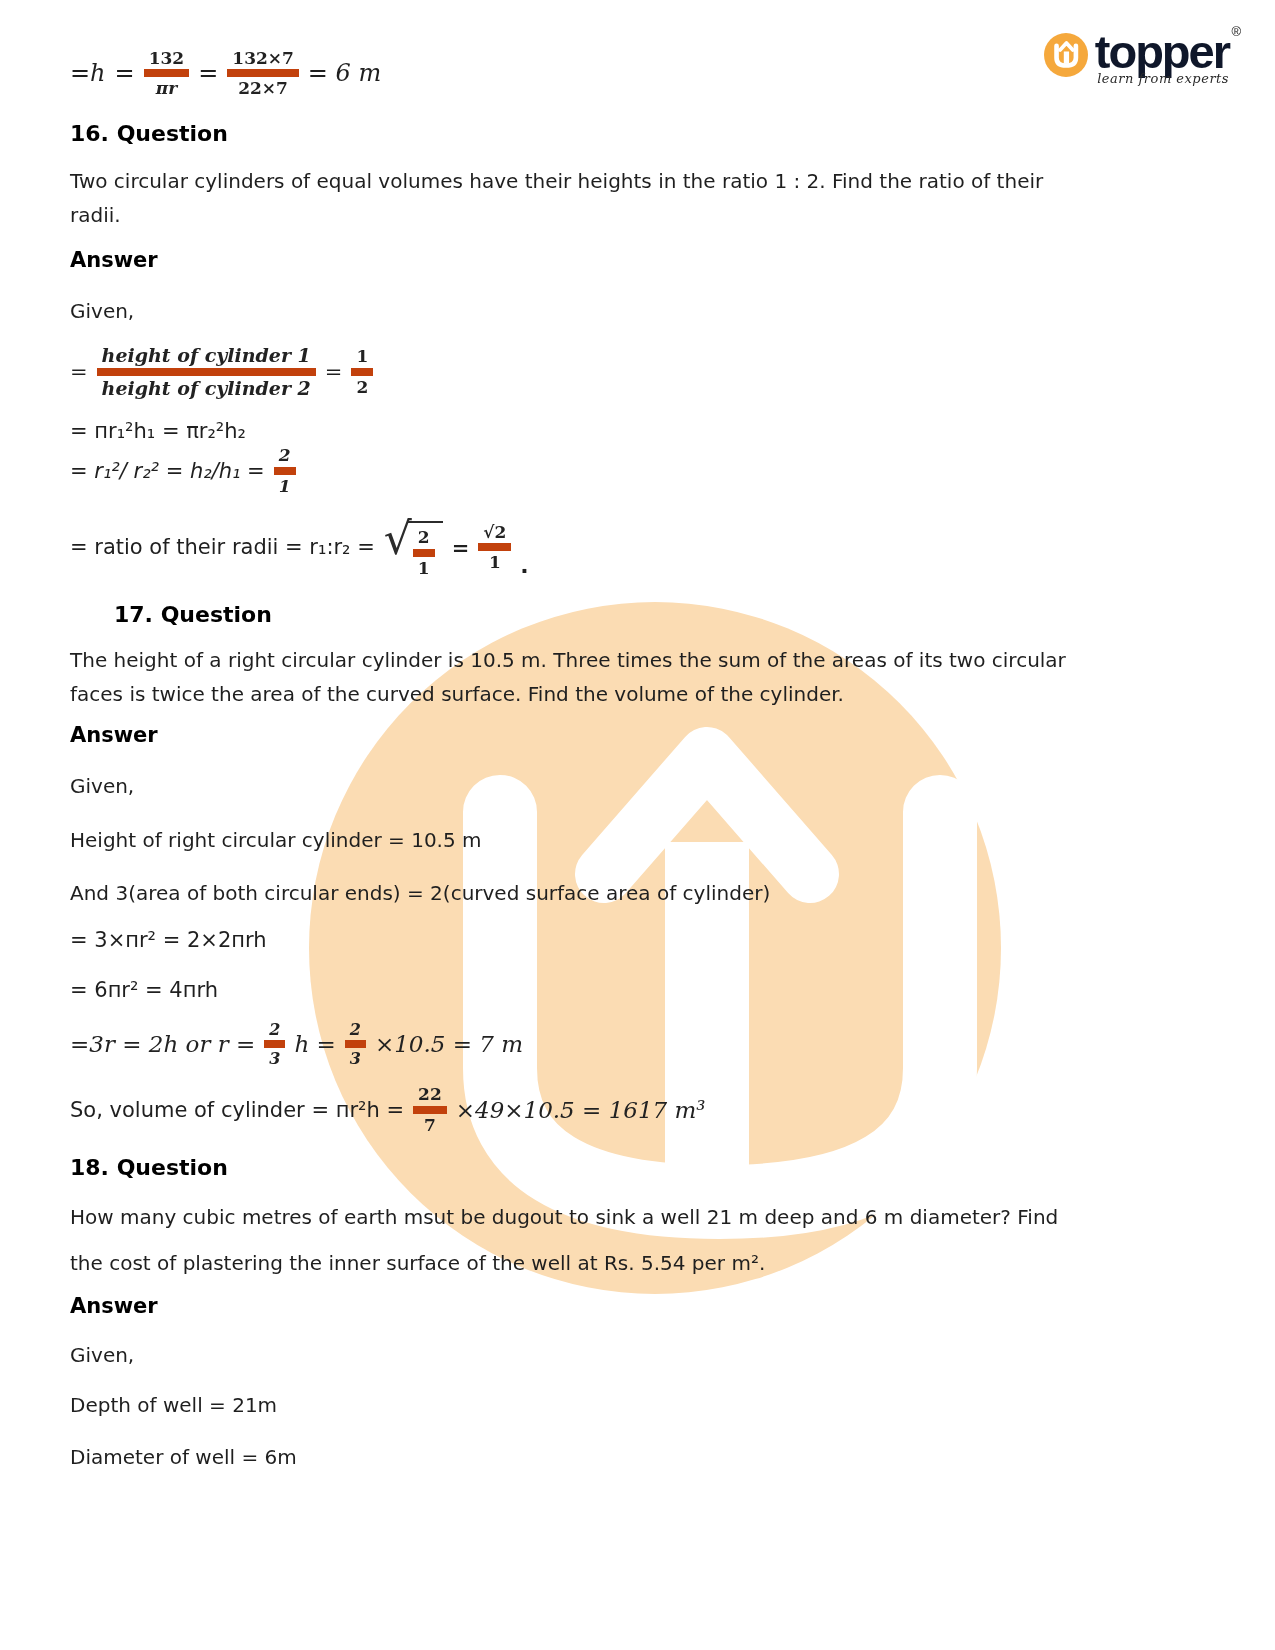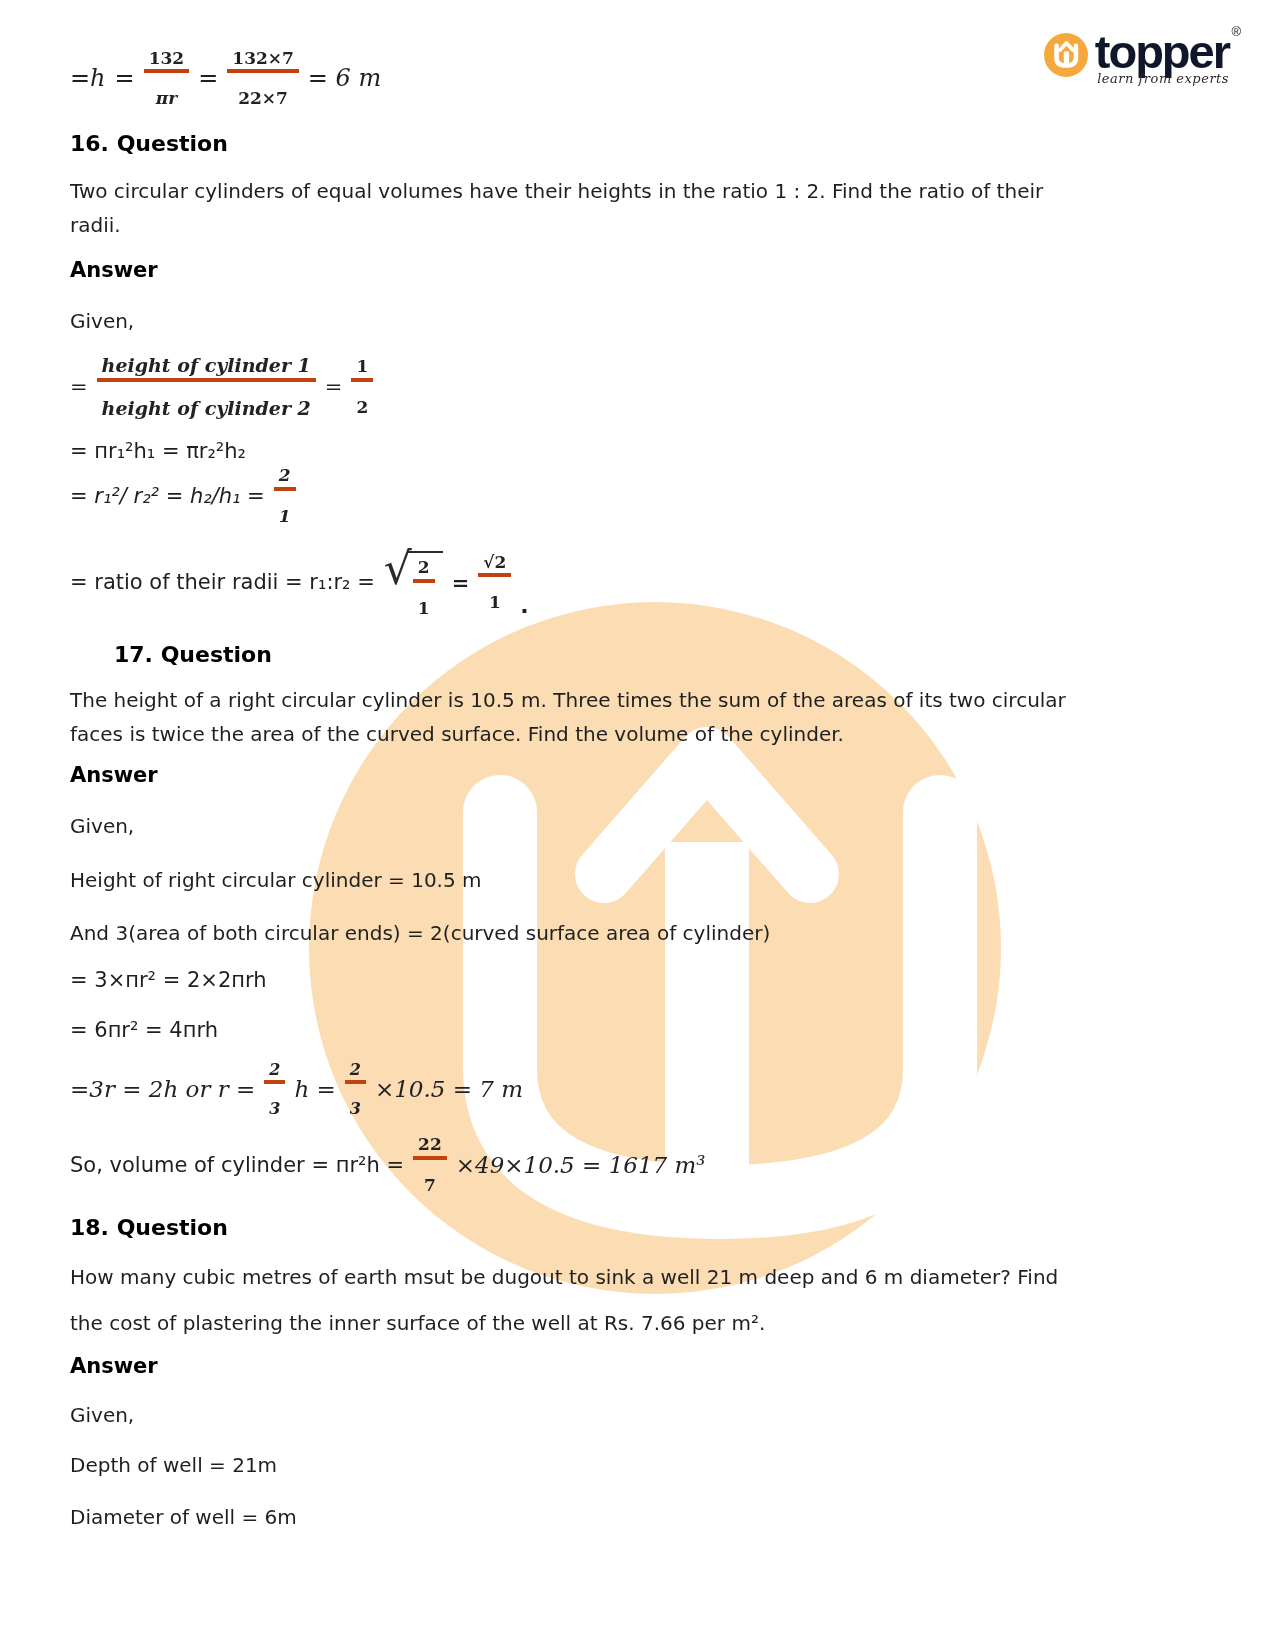--- a/index.html
+++ b/index.html
@@ -46,22 +46,22 @@
   
   .fline { display:flex; align-items:center; gap:9px; font-size:21px; }
   .serif  { font-family:"DejaVu Serif", serif; }
   .it     { font-style:italic; }
   .mathserif { font-family:"DejaVu Serif", serif; font-style:italic; font-size:23px; color:#222; }
   .frac {
     display:inline-flex; flex-direction:column; align-items:center;
     font-family:"DejaVu Serif", serif; font-weight:bold; font-size:17px;
     line-height:1.2; color:#222; vertical-align:middle;
   }
-  .frac .num { border-bottom:4px solid #c2410c; padding:0 5px 1px 5px; }
-  .frac .den { padding-top:15px; }
+  .frac .num { border-bottom:8px solid #c2410c; padding:0 5px 1px 5px; }
+  .frac .den { padding-top:1px; }
   .frac.big { font-size:19px; font-style:italic; }
   .sqrt { display:inline-flex; align-items:flex-start; }
   .sqrt .radical { font-size:44px; line-height:1.05; font-family:"DejaVu Sans",sans-serif; color:#2b2b2b; margin-right:-4px; font-weight:normal; }
   .sqrt .under { border-top:2.5px solid #2b2b2b; padding:4px 8px 0 5px; margin-top:5px; }
   .period { font-size:22px; font-weight:bold; align-self:flex-end; }
 </style>
 </head>
 <body>
 
 <svg class="watermark" width="1275" height="1650" viewBox="0 0 1275 1650" aria-hidden="true">
@@ -196,21 +196,21 @@
       <span class="num">22</span>
       <span class="den">7</span>
     </span>
     <span class="mathserif">×49×10.5 = 1617 m³</span>
   </div>
 
   <div class="qheading" style="margin-top:20px;">18. Question</div>
 
   <div class="para wide" style="margin-top:14px;">
     <span class="body-line">How many cubic metres of earth msut be dugout to sink a well 21 m deep and 6 m diameter? Find</span>
-    <span class="body-line">the cost of plastering the inner surface of the well at Rs. 7.66 per m².</span>
+    <span class="body-line">the cost of plastering the inner surface of the well at Rs. 5.54 per m².</span>
   </div>
 
   <div class="alabel" style="margin-top:8px;">Answer</div>
   <div class="body-line" style="margin-top:20px;">Given,</div>
   <div class="body-line" style="margin-top:16px;">Depth of well = 21m</div>
   <div class="body-line" style="margin-top:18px;">Diameter of well = 6m</div>
 
 </div>
 
 </body></html>

